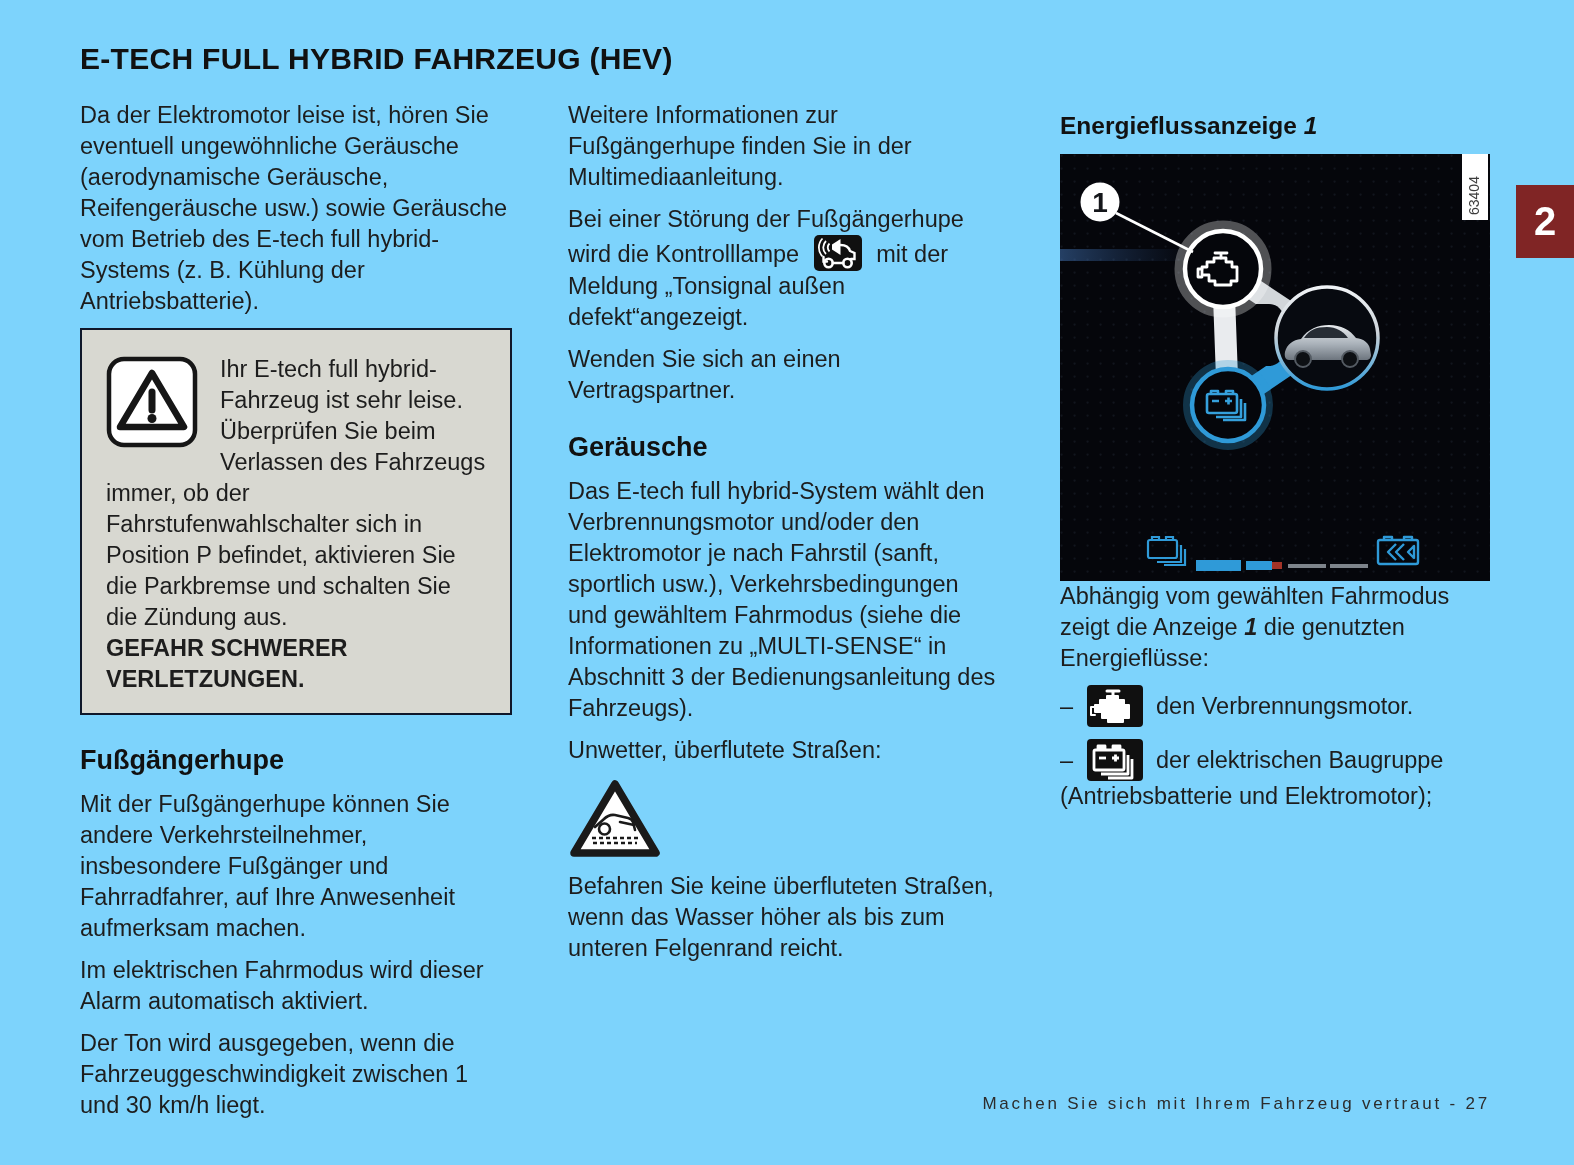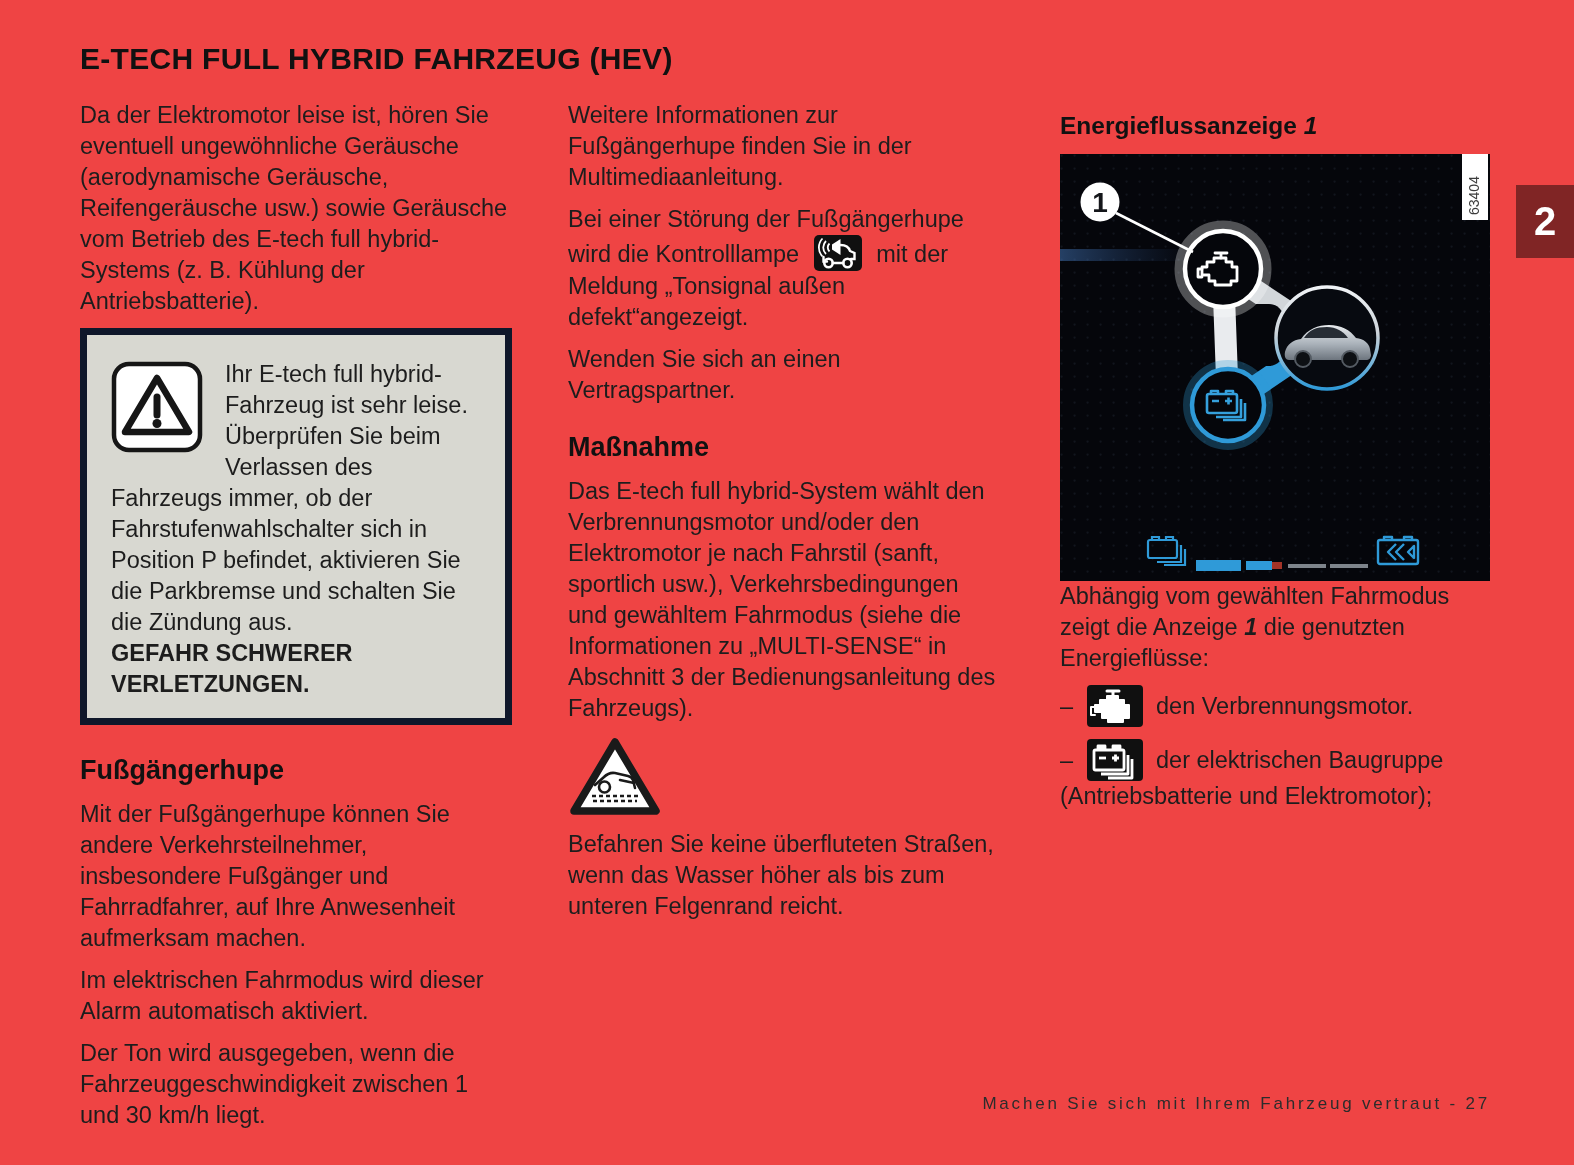--- a/index.html
+++ b/index.html
@@ -1,35 +1,35 @@
 <!DOCTYPE html>
 <html lang="de"><head>
 <meta charset="utf-8">
 <style>
   html,body{margin:0;padding:0;background:#fff;}
   .page{
-    position:relative;width:1574px;height:1165px;background:#ef4444;
+    position:relative;width:1574px;height:1165px;background:#7dd3fc;
     font-family:"Liberation Sans",sans-serif;color:#1d1d1d;overflow:hidden;
   }
   .page-title{
     position:absolute;left:80px;top:42px;margin:0;
     font-size:30px;font-weight:700;letter-spacing:.3px;color:#111;
   }
   .col{position:absolute;top:100px;width:432px;font-size:23.5px;line-height:31px;}
   .col-1{left:80px;}
   .col-2{left:568px;}
   .col-3{left:1060px;width:430px;}
   .col p{margin:0 0 11px;}
   .subhead{font-size:27px;font-weight:700;margin:26px 0 13px;color:#111;}
   .subhead-first{margin-top:10px;font-size:24.5px;}
   .ref-italic{font-style:italic;font-weight:700;}
 
   
   .warning-box{
-    border:7px solid #0f172a;background:#d8d8d1;
+    border:2px solid #0f172a;background:#d8d8d1;
     padding:24px 22px 18px 24px;margin:6px 0 30px;overflow:hidden;
   }
   .warning-box .wicon{float:left;width:92px;height:92px;margin:2px 22px 24px 0;}
   .warning-box p{margin:0;}
   .warning-emphasis{font-weight:700;}
 
   
   .horn-icon{display:inline-block;width:48px;height:36px;vertical-align:-9px;margin:0 8px;}
   .flood-icon{display:block;width:94px;height:84px;margin:4px 0 10px;}
   .badge-icon{display:inline-block;width:56px;height:42px;vertical-align:-13px;margin-right:13px;}
@@ -95,22 +95,23 @@
           <path d="M26.5 10 c5 0 8.5 2.5 9.5 6 l4.5 2 v6 h-3.5"></path>
           <path d="M9.5 22 v4.5 h3.5"></path>
           <path d="M18.8 28 h10.5"></path>
         </g>
         <circle cx="14.5" cy="28" r="4.2" fill="none" stroke="#ffffff" stroke-width="2.6"></circle>
         <circle cx="33.5" cy="28" r="4.2" fill="none" stroke="#ffffff" stroke-width="2.6"></circle>
       </svg>
       <span>mit der Meldung „Tonsignal außen defekt“angezeigt.</span></p>
     <p>Wenden Sie sich an einen Vertragspartner.</p>
 
-    <h2 class="subhead">Maßnahme</h2>
+    <h2 class="subhead">Geräusche</h2>
     <p>Das E-tech full hybrid-System wählt den Verbrennungsmotor und/oder den Elektromotor je nach Fahrstil (sanft, sportlich usw.), Verkehrsbedingungen und gewähltem Fahrmodus (siehe die Informationen zu „MULTI-SENSE“ in Abschnitt 3 der Bedienungsanleitung des Fahrzeugs).</p>
+    <p>Unwetter, überflutete Straßen:</p>
 
     <svg class="flood-icon" viewBox="0 0 94 84">
       <path d="M47 7 L88 76 H6 Z" fill="#ffffff" stroke="#1a1a1a" stroke-width="7.5" stroke-linejoin="round"></path>
       <g fill="none" stroke="#1a1a1a" stroke-width="2.6" stroke-linecap="round">
         <path d="M27 50 l9 -8 q5 -5 11 -4 l13 3 q4 1 5 4 l2 8"></path>
         <path d="M31 52 a5.5 5.5 0 1 0 11 0 a5.5 5.5 0 1 0 -11 0"></path>
         <path d="M52 45 l14 3"></path>
       </g>
       <g stroke="#1a1a1a" stroke-width="2.4" stroke-dasharray="4 3">
         <path d="M24 61 h46"></path>

